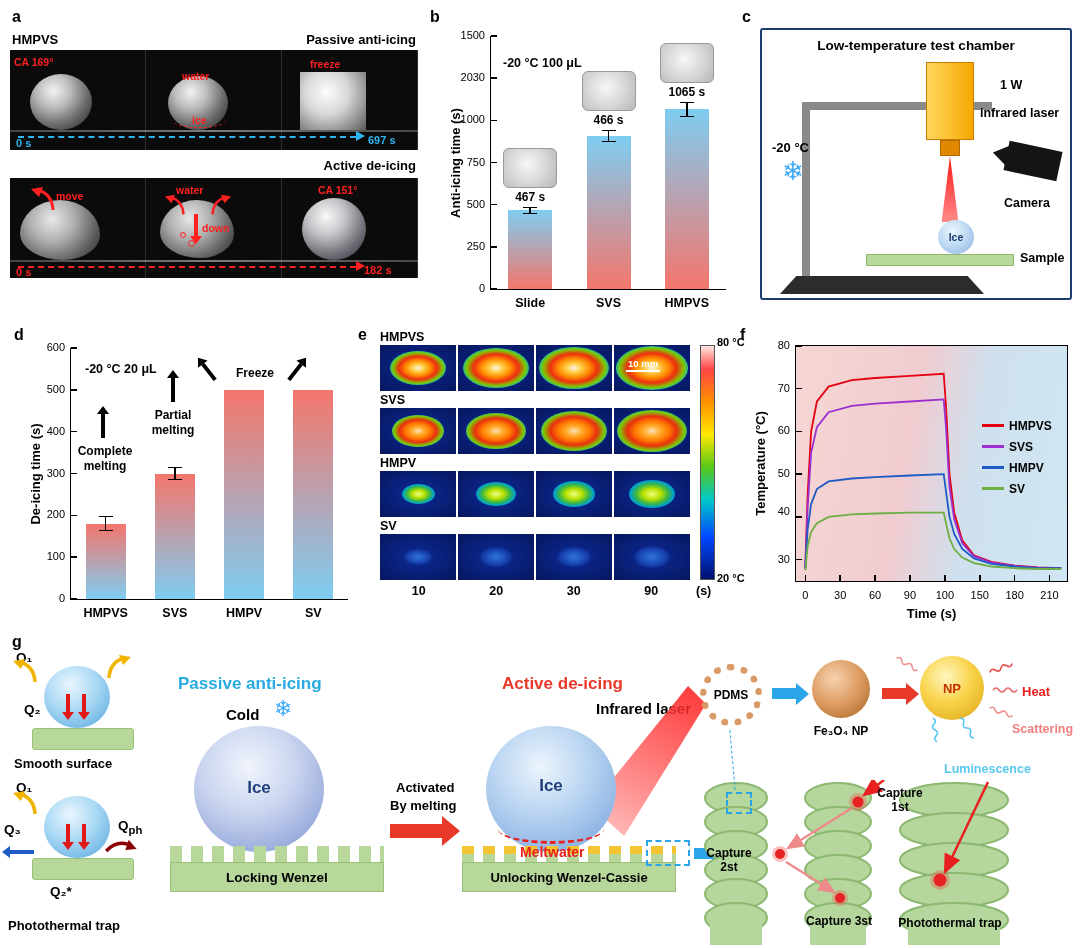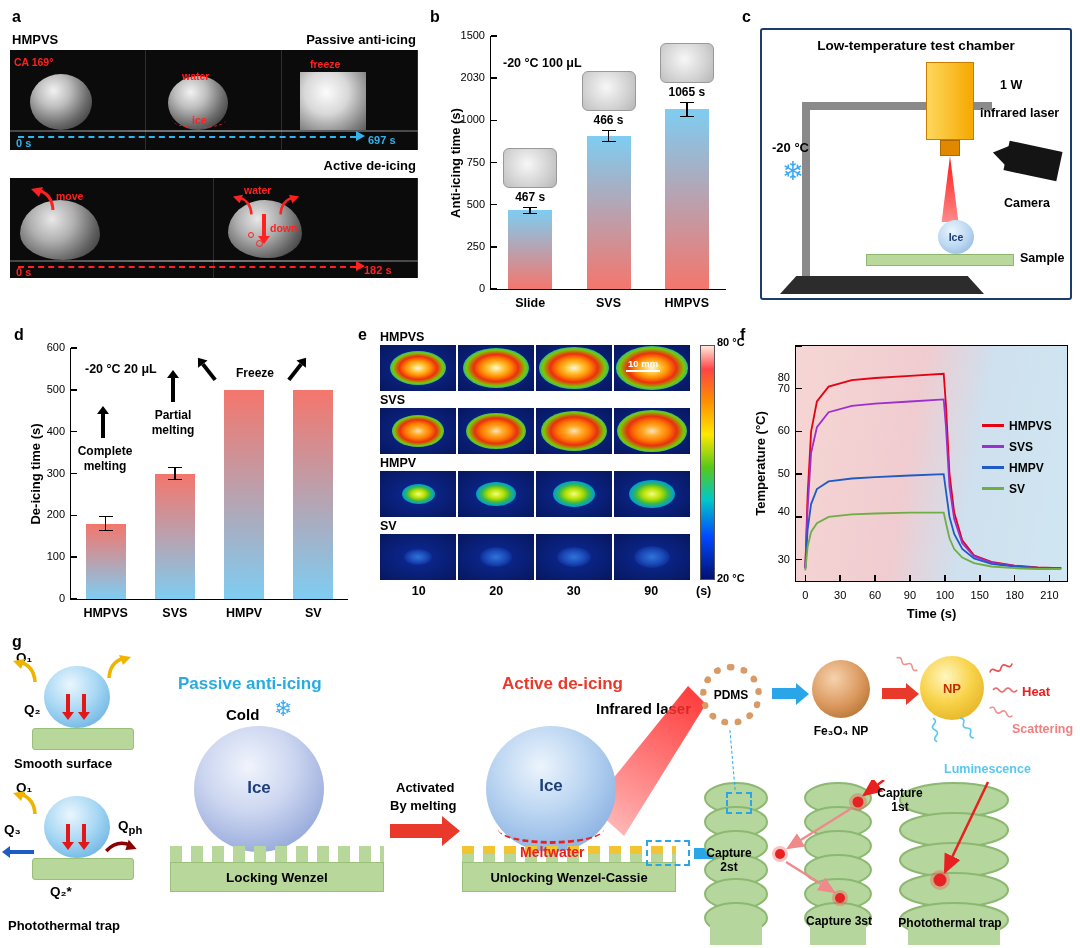--- a/index.html
+++ b/index.html
@@ -151,20 +151,24 @@
             <path d="M13 1 L25 3 L17 11 Z" fill="currentColor"></path>
           </svg>
       <svg class="curve" style="left:64px;top:16px;color:#ff2020" width="22" height="22" viewBox="0 0 26 26">
             <path d="M3 24 Q4 8 18 4" fill="none" stroke="currentColor" stroke-width="3"></path>
             <path d="M13 1 L25 3 L17 11 Z" fill="currentColor"></path>
           </svg>
       <div class="arrow-down" style="left:48px;top:36px;height:22px;color:#ff2020"></div>
       <div class="ann-red" style="left:56px;top:44px">down</div>
       <div class="bub" style="left:34px;top:54px;width:6px;height:6px"></div>
       <div class="bub" style="left:42px;top:62px;width:7px;height:7px"></div>
+    </div>
+    <div class="frame">
+      <div class="droplet-sphere" style="left:20px;top:20px;width:64px;height:62px"></div>
+      <div class="ann-red" style="left:36px;top:6px">CA 151°</div>
     </div>
     <div class="surface-line" style="top:82px"></div>
     <div class="timeline" style="left:8px;top:88px;width:338px;border-color:#ff2020"></div>
     <div class="tl-head" style="left:346px;top:83px;border-left:9px solid #ff2020"></div>
     <div class="ann-red" style="left:6px;top:88px;font-size:11px">0 s</div>
     <div class="ann-red" style="left:354px;top:86px;font-size:11px">182 s</div>
   </div>
 </section>
 
 <section class="panel" id="panel-b" style="left:424px;top:6px;width:306px;height:306px">
@@ -392,21 +396,21 @@
         <div class="fylab" style="top: 206.636px;">30</div>
         <div class="fytick" style="top: 170.159px;"></div>
         <div class="fylab" style="top: 159px;">40</div>
         <div class="fytick" style="top: 127.432px;"></div>
         <div class="fylab" style="top: 121.182px;">50</div>
         <div class="fytick" style="top: 84.7045px;"></div>
         <div class="fylab" style="top: 78.4545px;">60</div>
         <div class="fytick" style="top: 41.9773px;"></div>
         <div class="fylab" style="top: 35.7273px;">70</div>
         <div class="fytick" style="top: -0.75px;"></div>
-        <div class="fylab" style="top: -7px; margin-top: 32px;">80</div>
+        <div class="fylab" style="top: -7px;">80</div>
       </div>
   <div class="xlab" style="left:60px;top:284px;width:273px">Time (s)</div>
 </section>
 
 <section class="panel" id="panel-g" style="left:0;top:628px;width:1080px;height:320px">
   <div class="plab" style="left:12px;top:5px">g</div>
 
   <div class="qlab" style="left:16px;top:22px">Q₁</div>
   <svg class="curve" style="left:12px;top:30px;color:#f0b400;transform:scaleX(-1)" width="26" height="26" viewBox="0 0 26 26">
         <path d="M3 24 Q4 8 18 4" fill="none" stroke="currentColor" stroke-width="3.5"></path>

